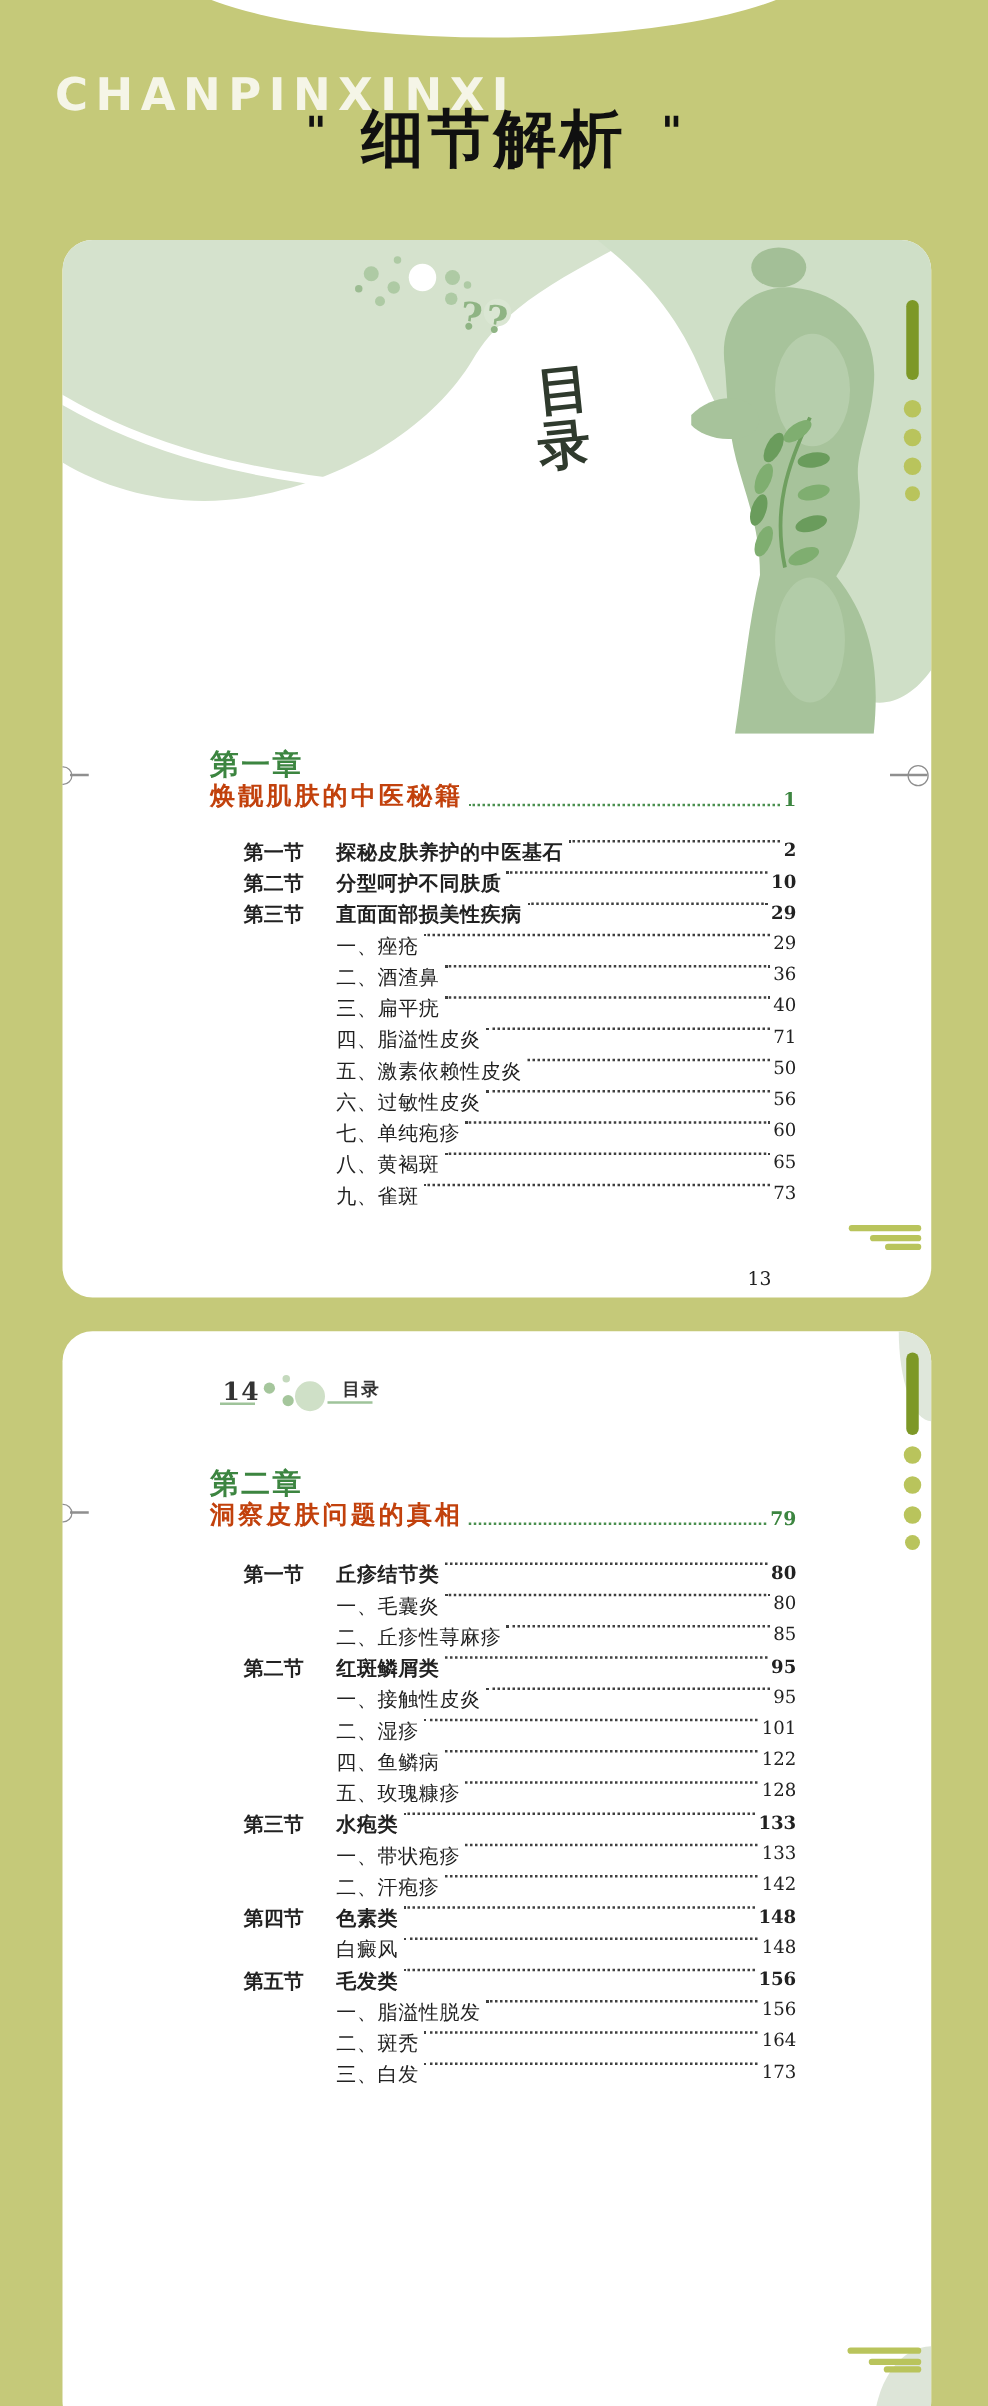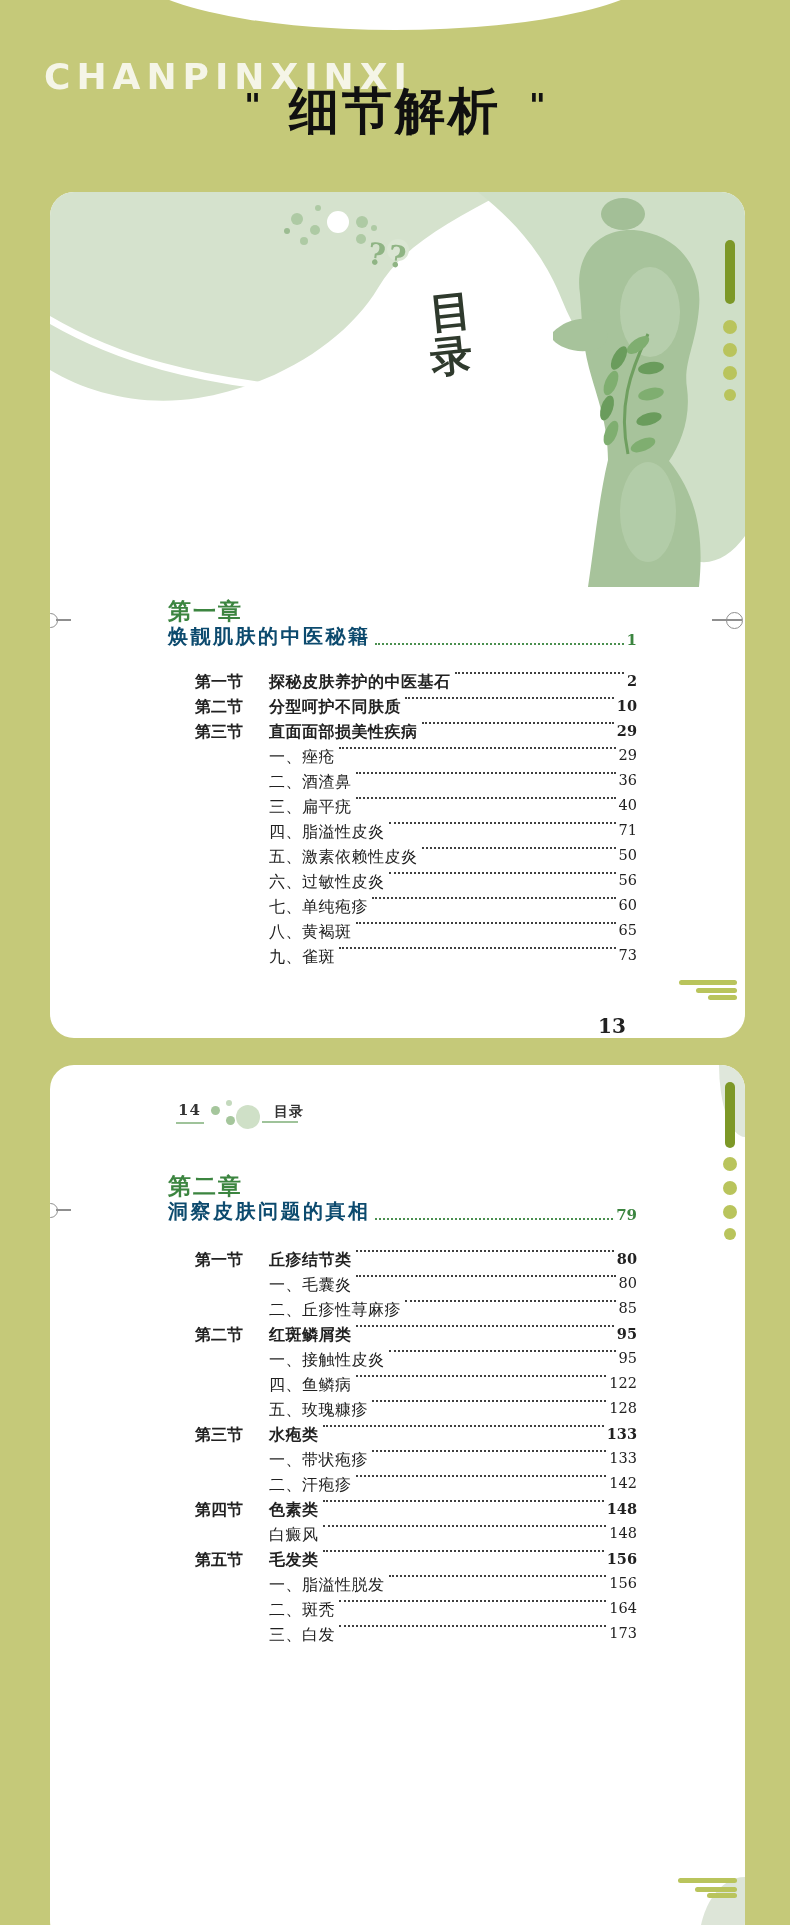--- a/index.html
+++ b/index.html
@@ -48,41 +48,41 @@
   
   .reg-circle { position:absolute; border:1.5px solid #8f8f8f; border-radius:50%; }
   .reg-line { position:absolute; height:1.5px; background:#8f8f8f; }
 
   
   .chapter-label { position:absolute; left:118px; font-family:"DejaVu Serif","Liberation Serif",serif;
     font-weight:bold; font-size:23px; letter-spacing:2px; color:#3c8540; }
   .chapter-row { position:absolute; left:118px; width:469px; display:flex; align-items:flex-end;
     height:26px; }
   .chapter-title { flex:none; font-family:"DejaVu Serif","Liberation Serif",serif; font-weight:bold;
-    font-size:20px; letter-spacing:2.5px; color:#0c4a6e;text-align:center; }
+    font-size:20px; letter-spacing:2.5px; color:#c2410c;text-align:center; }
   .leader-green { flex:1; border-bottom:2px dotted #4a8f4f; margin:0 3px 5px 4px; }
   .chapter-page { flex:none; font-family:"DejaVu Serif","Liberation Serif",serif; font-weight:bold;
     font-size:15px; color:#3c8540; padding-bottom:1px; }
 
   
   .rows { position:absolute; left:145px; width:442px; }
   .toc-row { display:flex; align-items:flex-start; height:25px; color:#212121;
     font-family:"DejaVu Serif","Liberation Serif",serif; font-size:16px; }
   .toc-row .sec { flex:none; width:57px; }
   .toc-row.has-sec { font-weight:bold; }
   .toc-row .ttl { flex:none; letter-spacing:0.5px;margin-left:17px; }
   .toc-row .leader { flex:1; border-bottom:2px dotted #3f3f3f; margin:0 3px 5px 4px; }
   .toc-row .pg { flex:none; font-size:14.5px; padding-bottom:1px; }
 
   .footer-no { position:absolute; left:548px; top:822px; font-family:"DejaVu Serif","Liberation Serif",serif;
-    font-weight:bold; font-size:20px; color:#222; }
+    font-weight:normal; font-size:15px; color:#222; }
 
   
   .hdr-no { position:absolute; left:128px; top:36px; font-family:"DejaVu Serif","Liberation Serif",serif;
-    font-weight:bold; font-size:15px; color:#333; letter-spacing:1px; }
+    font-weight:bold; font-size:20px; color:#333; letter-spacing:1px; }
   .hdr-title { position:absolute; left:224px; top:38px; font-family:"DejaVu Serif","Liberation Serif",serif;
     font-weight:bold; font-size:14px; color:#333; letter-spacing:1px; }
   .hdr-rule { position:absolute; height:2px; background:#9fc39a; }
   .hdr-dot { position:absolute; border-radius:50%; }
 
   
   .curl-top { position:absolute; right:0; top:0; width:26px; height:72px; background:#dfe7db;
     border-radius:0 22px 0 100%; }
   .curl-bottom { position:absolute; right:0; bottom:0; width:46px; height:68px; background:#dde5d8;
     border-radius:100% 0 0 0; }
@@ -301,20 +301,26 @@
     <span class="pg">95</span>
   </div>
         <div class="toc-row">
     <span class="sec"></span>
     <span class="ttl">一、接触性皮炎</span>
     <span class="leader"></span>
     <span class="pg">95</span>
   </div>
         <div class="toc-row">
     <span class="sec"></span>
+    <span class="ttl">二、湿疹</span>
+    <span class="leader"></span>
+    <span class="pg">101</span>
+  </div>
+        <div class="toc-row">
+    <span class="sec"></span>
     <span class="ttl">四、鱼鳞病</span>
     <span class="leader"></span>
     <span class="pg">122</span>
   </div>
         <div class="toc-row">
     <span class="sec"></span>
     <span class="ttl">五、玫瑰糠疹</span>
     <span class="leader"></span>
     <span class="pg">128</span>
   </div>

